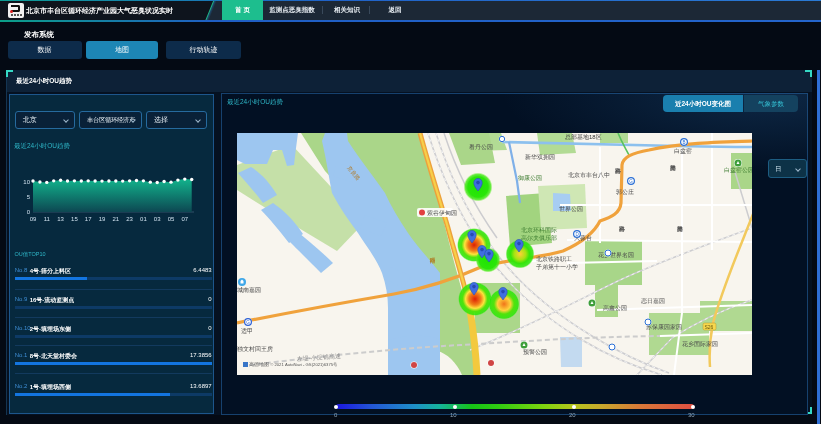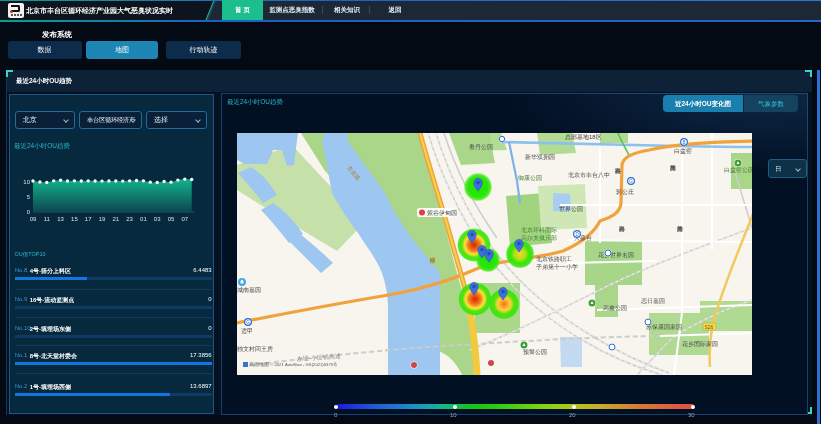--- a/index.html
+++ b/index.html
@@ -19,21 +19,21 @@
 #logo .l3 { position:absolute; left:2.5px; top:11.5px; width:11px; height:1.5px; background:linear-gradient(90deg,#555 0 2px,#f2f2f2 2px 3px,#555 3px 5px,#f2f2f2 5px 6px,#555 6px 8px,#f2f2f2 8px 9px,#555 9px 11px);}
 #title { position:absolute; left:26px; top:6px; color:#ffffff; font-size:7px; font-weight:bold; white-space:nowrap; }
 .nav { position:absolute; top:0; height:20px; line-height:20px; color:#e8eef4; font-size:6.5px; font-weight:bold; text-align:center; }
 #nav1 { left:222px; width:41px; background:#1dbe8e; color:#fff; }
 #nav2 { left:267px; width:50px; }
 #nav3 { left:327px; width:40px; }
 #nav4 { left:381px; width:28px; }
 .navsep { position:absolute; top:6px; width:1px; height:8px; background:#39495b; }
 
 
-#fabu { position:absolute; left:24px; top:30px; color:#ffffff; font-size:7.5px; font-weight:bold;margin-left:18px; }
+#fabu { position:absolute; left:24px; top:30px; color:#ffffff; font-size:7.5px; font-weight:bold; }
 .tabbtn { position:absolute; top:40.5px; height:18px; line-height:18px; text-align:center; color:#fff; font-size:7px; background:#0d2b4a; border-radius:3px; }
 #tb1 { left:7.5px; width:74px; }
 #tb2 { left:86px; width:72px; background:#1d86b5; }
 #tb3 { left:166px; width:75px; }
 
 
 #panel { position:absolute; left:6px; top:70px; width:806px; height:345px; background:#051121; border-left:1px solid #143553; }
 .corner { position:absolute; width:10px; height:10px; }
 .corner i { position:absolute; background:#35d8c5; }
 .corner .h { width:9px; height:2px; }

